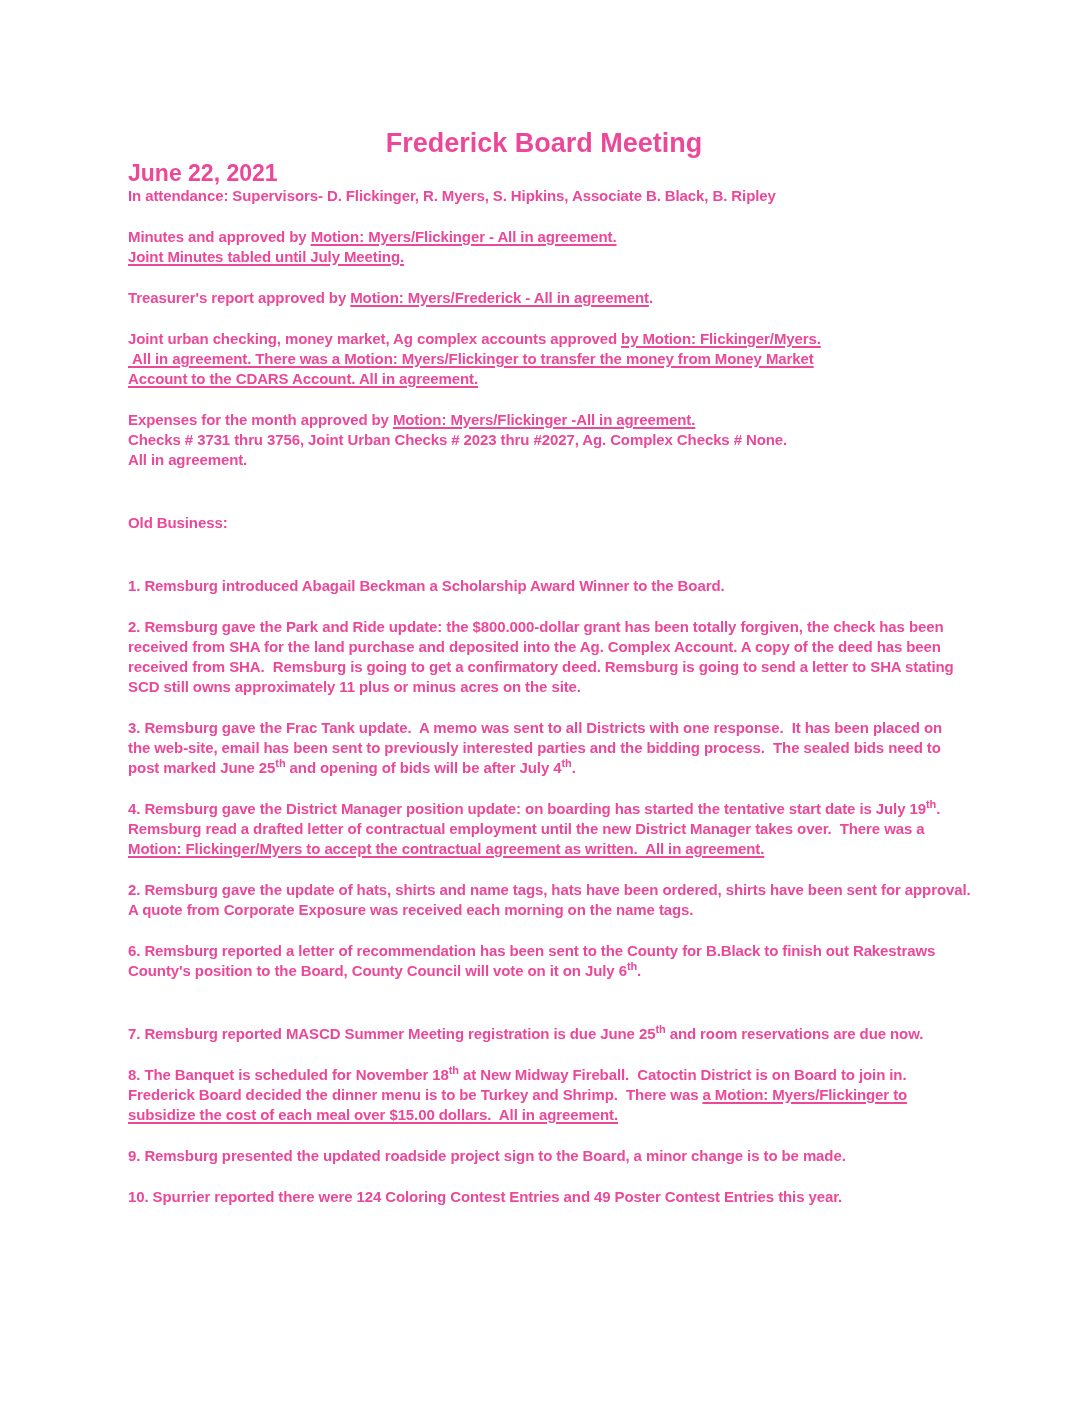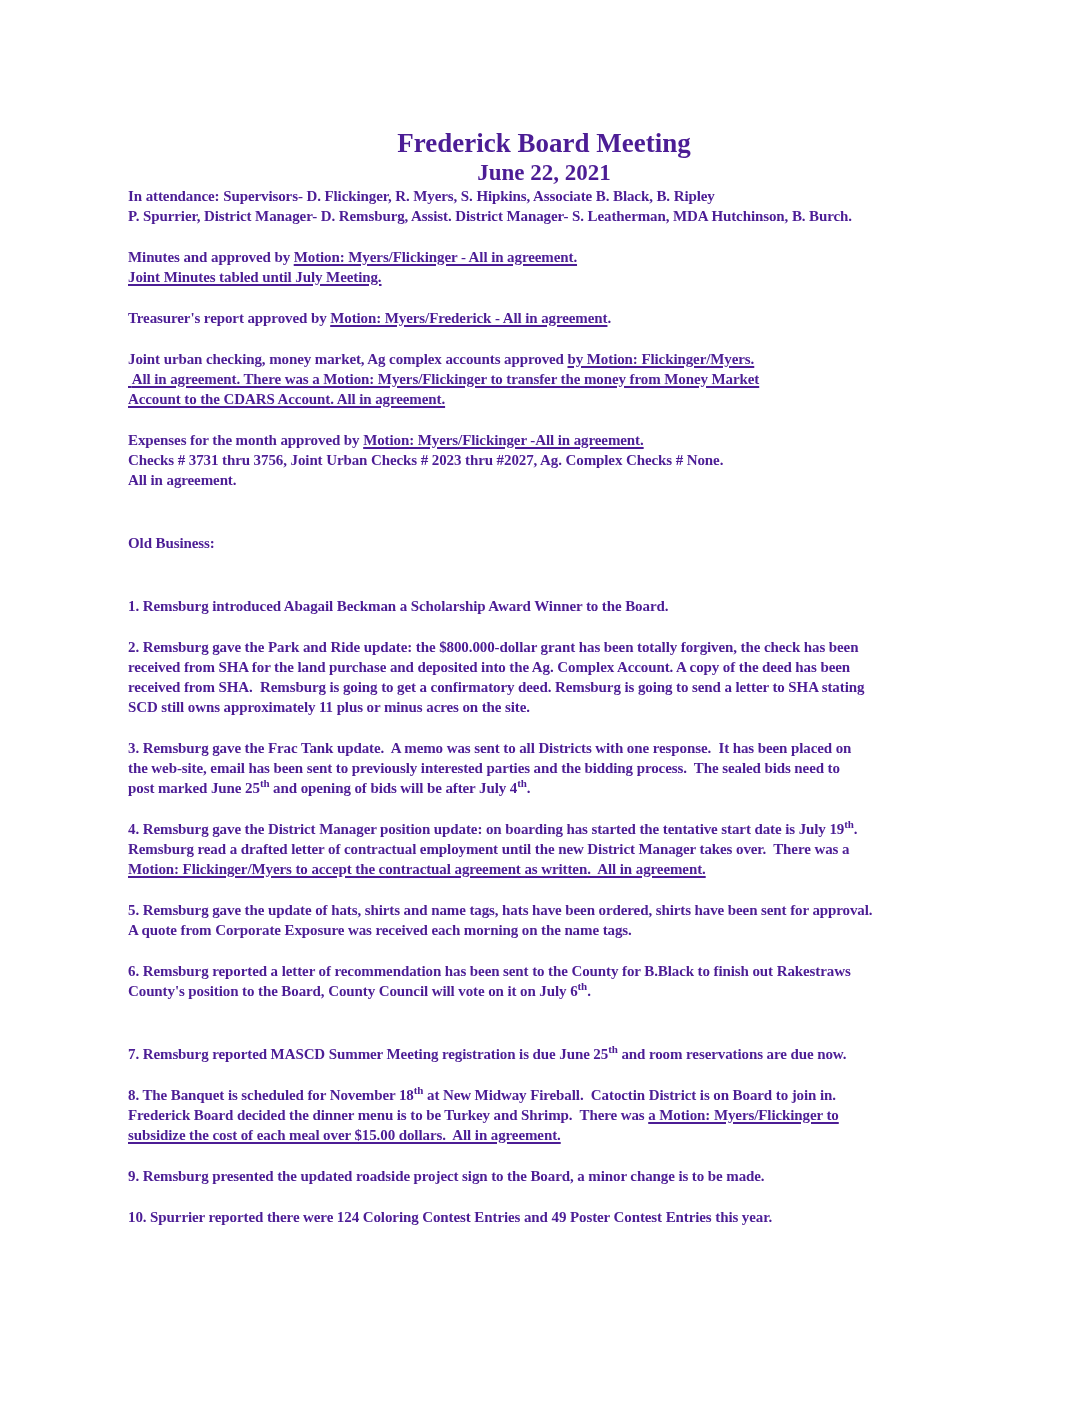--- a/index.html
+++ b/index.html
@@ -5,35 +5,35 @@
   html, body {
     margin: 0;
     padding: 0;
     background: #ffffff;
   }
   .page {
     position: relative;
     width: 1088px;
     min-height: 1408px;
     background: #ffffff;
-    color: #4c1d95;
-    font-family: Liberation Serif, serif;
+    color: #ec4899;
+    font-family: Liberation Sans, sans-serif;
     box-sizing: border-box;
     padding: 128px 90px 60px 128px;
   }
   .doc-title {
     text-align: center;
     font-weight: bold;
     font-size: 27px;
     line-height: 31px;
     
     width: 832px;
   }
   .doc-date {
-    text-align: center;
+    text-align: left;
     font-weight: bold;
     font-size: 23px;
     line-height: 26px;
     width: 832px;
     margin-top: 1px;
   }
   .doc-body {
     font-size: 15px;
     font-weight: bold;
     line-height: 20px;
@@ -56,30 +56,30 @@
     vertical-align: super;
   }
 </style>
 </head>
 <body>
 
 <div class="page">
   <div class="doc-title">Frederick Board Meeting</div>
   <div class="doc-date">June 22, 2021</div>
   <div class="doc-body">
-      <p class="para"><span>In attendance: Supervisors- D. Flickinger, R. Myers, S. Hipkins, Associate B. Black, B. Ripley</span><br><span>P. Spurrier, District Manager- D. Remsburg, Assist. District Manager- S. Leatherman, MDA Hutchinson, B. Burch.</span></p>
+      <p class="para"><span>In attendance: Supervisors- D. Flickinger, R. Myers, S. Hipkins, Associate B. Black, B. Ripley</span><br></p>
       <p class="para"><span>Minutes and approved by </span><span class="u">Motion: Myers/Flickinger - All in agreement.</span><br><span class="u">Joint Minutes tabled until July Meeting.</span></p>
       <p class="para"><span>Treasurer's report approved by </span><span class="u">Motion: Myers/Frederick - All in agreement</span><span>.</span></p>
       <p class="para"><span>Joint urban checking, money market, Ag complex accounts approved </span><span class="u">by Motion: Flickinger/Myers.</span><br><span class="u"> All in agreement. There was a Motion: Myers/Flickinger to transfer the money from Money Market</span><br><span class="u">Account to the CDARS Account. All in agreement.</span></p>
       <p class="para"><span>Expenses for the month approved by </span><span class="u">Motion: Myers/Flickinger -All in agreement.</span><br><span>Checks # 3731 thru 3756, Joint Urban Checks # 2023 thru #2027, Ag. Complex Checks # None.</span><br><span>All in agreement.</span></p>
       <p class="para gap-large"><span>Old Business:</span></p>
       <p class="para gap-large"><span>1. Remsburg introduced Abagail Beckman a Scholarship Award Winner to the Board.</span></p>
       <p class="para"><span>2. Remsburg gave the Park and Ride update: the $800.000-dollar grant has been totally forgiven, the check has been</span><br><span>received from SHA for the land purchase and deposited into the Ag. Complex Account. A copy of the deed has been</span><br><span>received from SHA.  Remsburg is going to get a confirmatory deed. Remsburg is going to send a letter to SHA stating</span><br><span>SCD still owns approximately 11 plus or minus acres on the site.</span></p>
       <p class="para"><span>3. Remsburg gave the Frac Tank update.  A memo was sent to all Districts with one response.  It has been placed on</span><br><span>the web-site, email has been sent to previously interested parties and the bidding process.  The sealed bids need to</span><br><span>post marked June 25</span><sup class="sup">th</sup><span> and opening of bids will be after July 4</span><sup class="sup">th</sup><span>.</span></p>
       <p class="para"><span>4. Remsburg gave the District Manager position update: on boarding has started the tentative start date is July 19</span><sup class="sup">th</sup><span>.</span><br><span>Remsburg read a drafted letter of contractual employment until the new District Manager takes over.  There was a</span><br><span class="u">Motion: Flickinger/Myers to accept the contractual agreement as written.  All in agreement.</span></p>
-      <p class="para"><span>5. Remsburg gave the update of hats, shirts and name tags, hats have been ordered, shirts have been sent for approval.</span><br><span>A quote from Corporate Exposure was received each morning on the name tags.</span></p>
+      <p class="para"><span>2. Remsburg gave the update of hats, shirts and name tags, hats have been ordered, shirts have been sent for approval.</span><br><span>A quote from Corporate Exposure was received each morning on the name tags.</span></p>
       <p class="para"><span>6. Remsburg reported a letter of recommendation has been sent to the County for B.Black to finish out Rakestraws</span><br><span>County's position to the Board, County Council will vote on it on July 6</span><sup class="sup">th</sup><span>.</span></p>
       <p class="para gap-large"><span>7. Remsburg reported MASCD Summer Meeting registration is due June 25</span><sup class="sup">th</sup><span> and room reservations are due now.</span></p>
       <p class="para"><span>8. The Banquet is scheduled for November 18</span><sup class="sup">th</sup><span> at New Midway Fireball.  Catoctin District is on Board to join in.</span><br><span>Frederick Board decided the dinner menu is to be Turkey and Shrimp.  There was </span><span class="u">a Motion: Myers/Flickinger to</span><br><span class="u">subsidize the cost of each meal over $15.00 dollars.  All in agreement.</span></p>
       <p class="para"><span>9. Remsburg presented the updated roadside project sign to the Board, a minor change is to be made.</span></p>
       <p class="para"><span>10. Spurrier reported there were 124 Coloring Contest Entries and 49 Poster Contest Entries this year.</span></p>
     </div>
 </div>
 
 </body></html>

